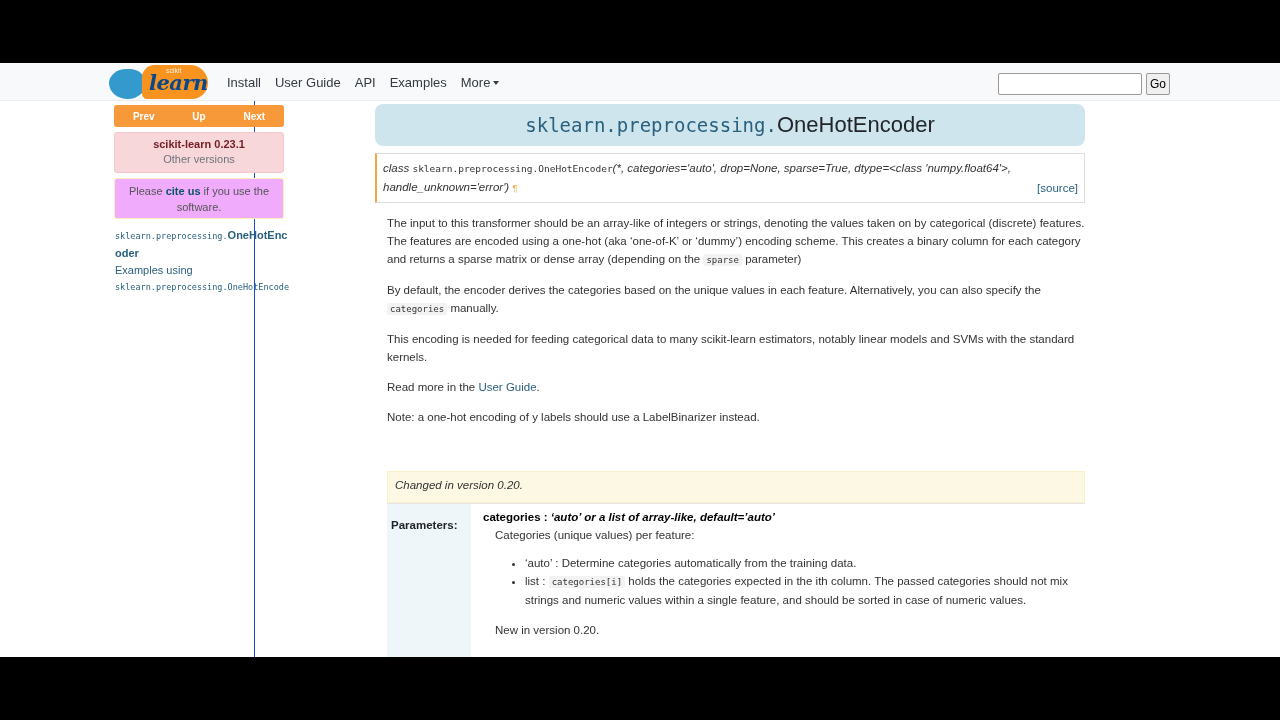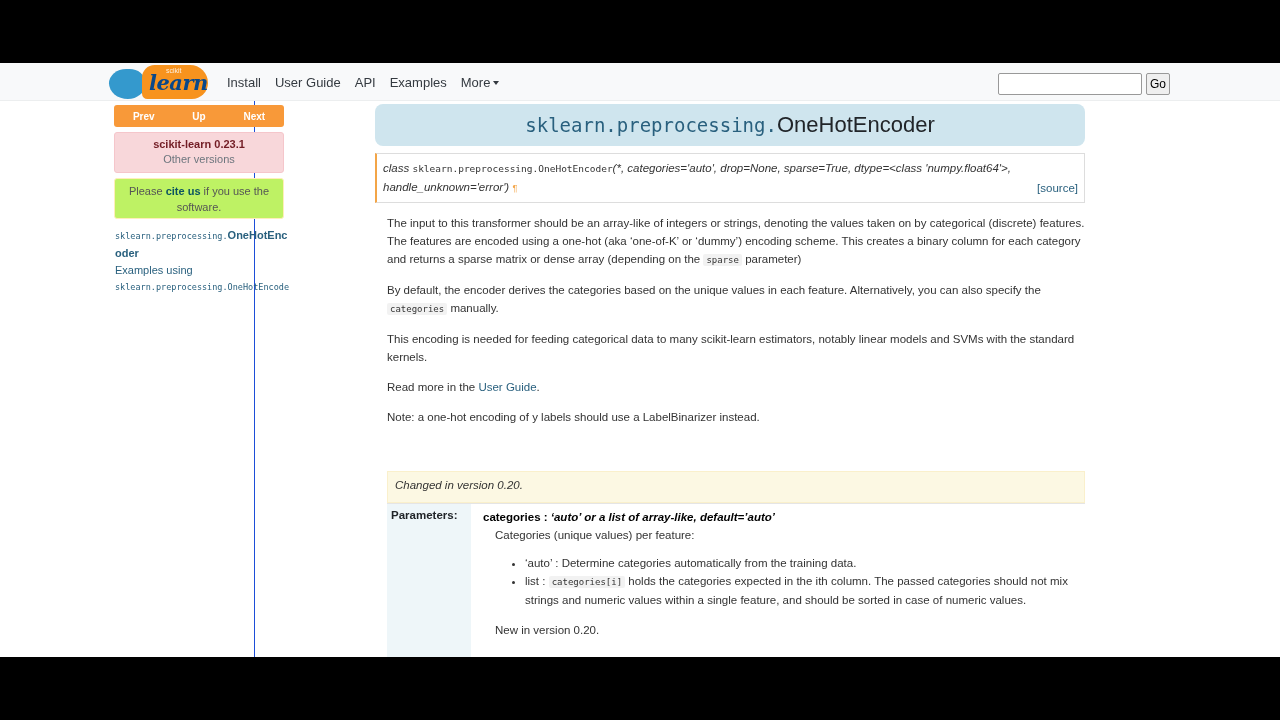--- a/index.html
+++ b/index.html
@@ -22,21 +22,21 @@
   .search-input { position: absolute; left: 998px; top: 10px; width: 144px; height: 22px; border: 1px solid #999; border-radius: 2px; background: #fff; }
   .go-btn { position: absolute; left: 1146px; top: 10px; width: 24px; height: 22px; border: 1px solid #999; border-radius: 2px; background: #efefef; font-size: 12px; color: #000; display: flex; align-items: center; justify-content: center; cursor: pointer; }
 
   
   .sidebar { position: absolute; left: 0; top: 38px; width: 255px; height: 556px; border-right: 1px solid #1d4ed8; }
   .rel-nav { position: absolute; left: 114px; top: 4px; width: 170px; height: 22px; background: #f89939; border-radius: 3px; display: flex; justify-content: space-around; align-items: center; font-size: 10px; font-weight: bold; color: #fff; }
   .rel-nav span { cursor: pointer; }
   .version-box { position: absolute; left: 114px; top: 31px; width: 170px; height: 41px; background: #f8d7da; border: 1px solid #f5c6cb; border-radius: 3px; text-align: center; font-size: 11px; padding-top: 5px; }
   .version-box .ver { font-weight: bold; color: #721c24; display: block; }
   .version-box .other { color: #6c757d; display: block; margin-top: 3px; cursor: pointer; }
-  .cite-box { position: absolute; left: 114px; top: 77px; width: 170px; height: 41px; background: #bef264; border: 1px solid #ffeeba; border-radius: 3px; text-align: center; font-size: 11px; color: #555; padding: 4px 6px 0; line-height: 16px; }
+  .cite-box { position: absolute; left: 114px; top: 77px; width: 170px; height: 41px; background: #f0abfc; border: 1px solid #ffeeba; border-radius: 3px; text-align: center; font-size: 11px; color: #555; padding: 4px 6px 0; line-height: 16px; }
   .cite-box .cite-link { color: #0c5460; font-weight: bold; cursor: pointer; }
   .localtoc { position: absolute; left: 115px; top: 126px; width: 175px; font-size: 11px; line-height: 17px; overflow: hidden; }
   .localtoc .mono { font-family: "DejaVu Sans Mono", monospace; font-size: 8.5px; color: #29607e; }
   .localtoc .name { color: #29607e; font-weight: bold; font-size: 11px; }
   .localtoc .item { cursor: pointer; display: block; white-space: nowrap; }
   .localtoc .wrap { white-space: normal; word-break: break-all; }
   .localtoc .ex { color: #29607e; }
 
   
   .main { position: absolute; left: 375px; top: 38px; width: 710px; }
@@ -47,21 +47,21 @@
   .sig .it { font-style: italic; }
   .sig .mono { font-family: "DejaVu Sans Mono", monospace; font-size: 9.5px; }
   .sig .pilcrow { color: #f3a547; font-size: 9px; }
   .sig .source { position: absolute; right: 6px; top: 25px; color: #29607e; cursor: pointer; }
   .content { position: absolute; left: 12px; top: 113px; width: 700px; font-size: 11.5px; line-height: 18px; color: #333; }
   .content p { margin-bottom: 12px; }
   .code { font-family: "DejaVu Sans Mono", monospace; font-size: 9px; background: #f2f2f2; padding: 1px 3px; border-radius: 2px; }
   .link { color: #29607e; cursor: pointer; }
   .changed { position: absolute; left: 12px; top: 370px; width: 698px; height: 32px; background: #fcf8e3; border: 1px solid #faf0cc; font-style: italic; font-size: 11.5px; padding: 7px 7px; color: #333; }
   .params { position: absolute; left: 12px; top: 402px; width: 698px; height: 200px; border-top: 1px solid #e5e5e5; }
-  .params .label-col { position: absolute; left: 0; top: 0; width: 84px; height: 200px; background: #eef6f9; font-weight: bold; font-size: 11.5px; padding: 5px 4px; }
+  .params .label-col { position: absolute; left: 0; top: 0; width: 84px; height: 200px; background: #eef6f9; font-weight: bold; font-size: 11.5px; padding: 15px 4px; }
   .params .body { position: absolute; left: 96px; top: 4px; width: 600px; font-size: 11.5px; line-height: 18px; color: #333; }
   .params .pname { font-weight: bold; color: #000; }
   .params .ptype { font-weight: bold; font-style: italic; color: #000; }
   .params .desc { padding-left: 12px; }
   .params ul { padding-left: 30px; margin: 10px 0 12px; }
   .params li { margin-bottom: 0; }
 </style>
 </head>
 <body>
 

